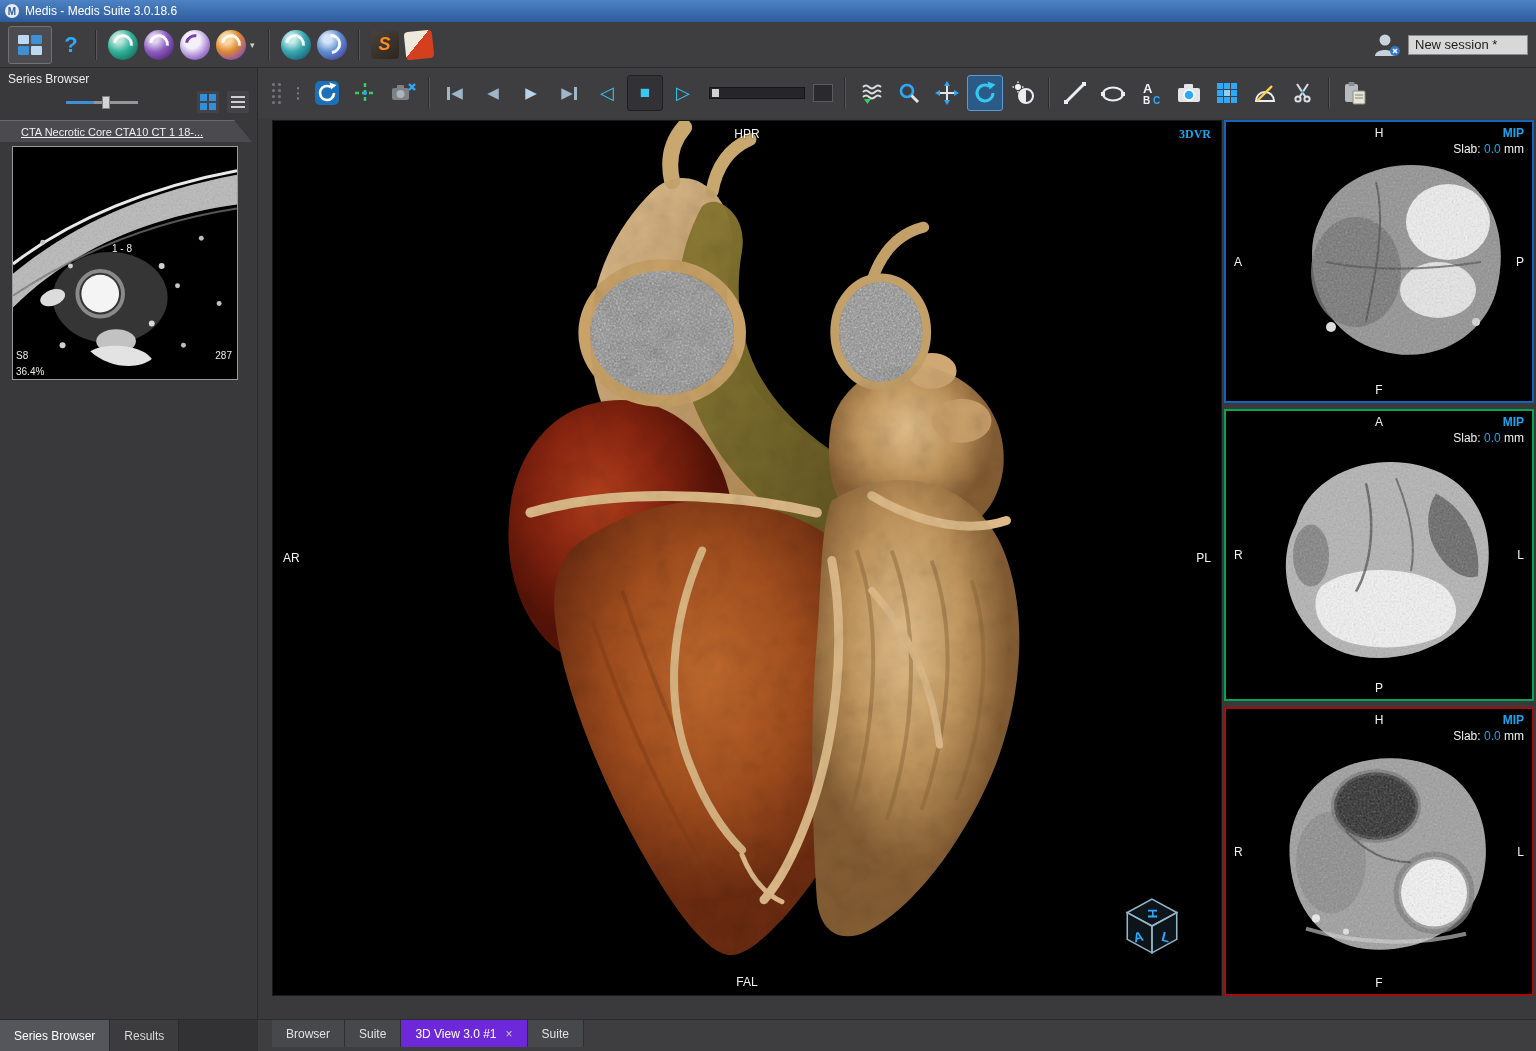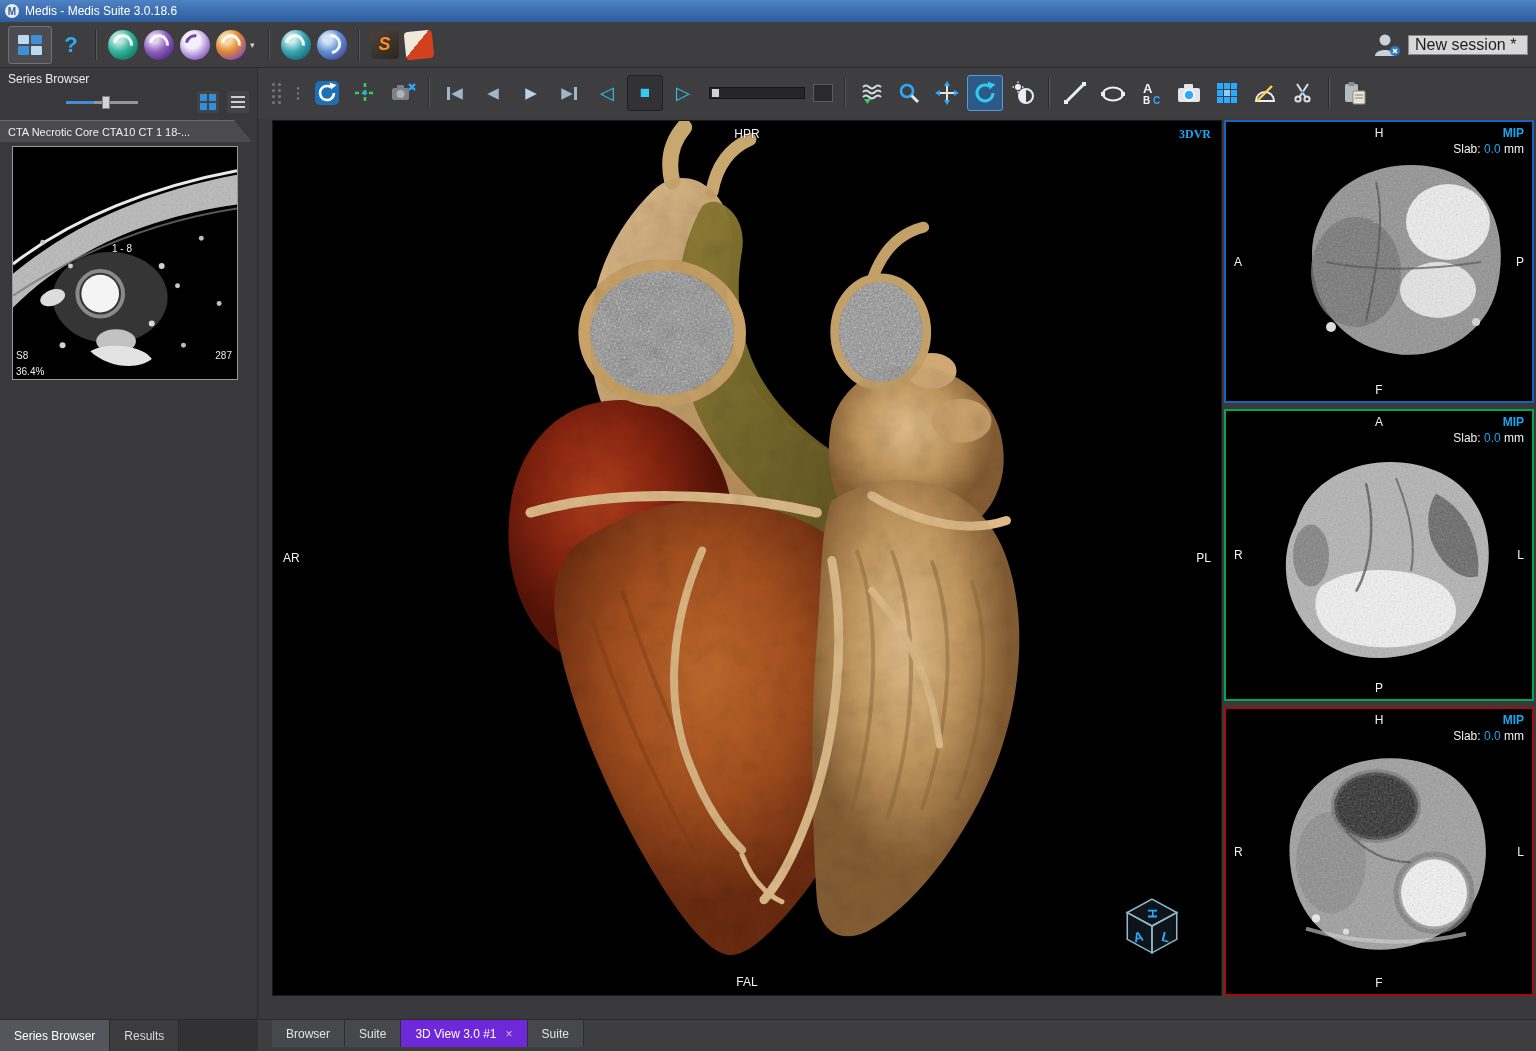--- a/index.html
+++ b/index.html
@@ -25,39 +25,39 @@
   .help-btn{color:#2da8ff;font-size:22px;font-weight:bold;width:26px;text-align:center;}
   .vsep{width:2px;height:30px;border-left:1px solid #2a2a2c;border-right:1px solid #58585c;margin:0 5px;}
   .app-icon{width:30px;height:30px;border-radius:50%;position:relative;flex:none;}
   .app-icon i{position:absolute;inset:16%;border:3px solid rgba(255,255,255,.92);border-radius:50%;
     border-bottom-color:transparent;border-left-color:transparent;transform:rotate(-35deg);}
   .app-sq{width:28px;height:28px;border-radius:4px;display:flex;align-items:center;justify-content:center;
     font-weight:bold;font-style:italic;}
   .dd-arrow{color:#cfcfcf;font-size:9px;margin:0 2px 0 -2px;}
   .toolbar-right{margin-left:auto;display:flex;align-items:center;gap:6px;}
   .session-box{width:120px;height:20px;background:#d8d8d8;border:1px solid #8a8a8a;
-    font-size:16px;color:#1d1d1d;display:flex;align-items:center;padding:0 6px;}
+    font-size:13px;color:#1d1d1d;display:flex;align-items:center;padding:0 6px;}
 
   
   .left-panel{position:absolute;left:0;top:68px;width:258px;height:951px;background:#39393c;
     border-right:1px solid #2b2b2d;}
   .panel-header{font-size:12px;color:#ededed;padding:4px 8px 2px;}
   .thumb-size-row{display:flex;align-items:center;height:28px;padding:0 8px;}
   .size-slider{position:relative;width:72px;height:3px;background:#96969a;margin-left:58px;}
   .size-fill{position:absolute;left:0;top:0;height:3px;width:28px;background:#3f8fd4;}
   .size-handle{position:absolute;left:36px;top:-5px;width:8px;height:13px;background:#d4d4d4;border:1px solid #808080;}
   .panel-view-btns{margin-left:auto;display:flex;gap:8px;}
   .pv-btn{width:22px;height:22px;display:flex;align-items:center;justify-content:center;background:#434347;border-radius:2px;}
   .icon-grid{display:grid;grid-template-columns:7px 7px;gap:2px;}
   .icon-grid span{width:7px;height:7px;background:#2f8fd8;}
   .icon-list{display:grid;gap:3px;}
   .icon-list span{width:14px;height:2px;background:#cfcfcf;}
   .series-tab{margin-top:4px;width:252px;height:22px;background:#4a4a4f;border-top:1px solid #68686e;
-    color:#f0f0f0;font-size:11px;display:flex;align-items:center;padding:0 8px;
-    clip-path:polygon(0 0,234px 0,252px 100%,0 100%);}
+    color:#f0f0f0;font-size:11px;display:flex;align-items:center;padding:0 21px;
+    clip-path:polygon(0 0,234px 0,252px 100%,0 100%);text-decoration:underline;}
   .thumb{position:relative;margin:4px 0 0 12px;width:226px;height:234px;background:#000;border:1px solid #9a9a9a;}
   .thumb svg{position:absolute;inset:0;}
   .tovl{position:absolute;font-size:10px;color:#ececec;text-shadow:0 0 2px #000;}
 
   
   .view-toolbar{position:absolute;left:258px;top:68px;right:0;height:50px;background:#3e3e41;
     display:flex;align-items:center;padding-left:14px;gap:2px;}
   .tbtn{width:36px;height:36px;flex:none;display:flex;align-items:center;justify-content:center;
     border-radius:3px;color:#cfd8e0;}
   .tbtn.active{background:#2c5a86;border:1px solid #5b9bd5;}

